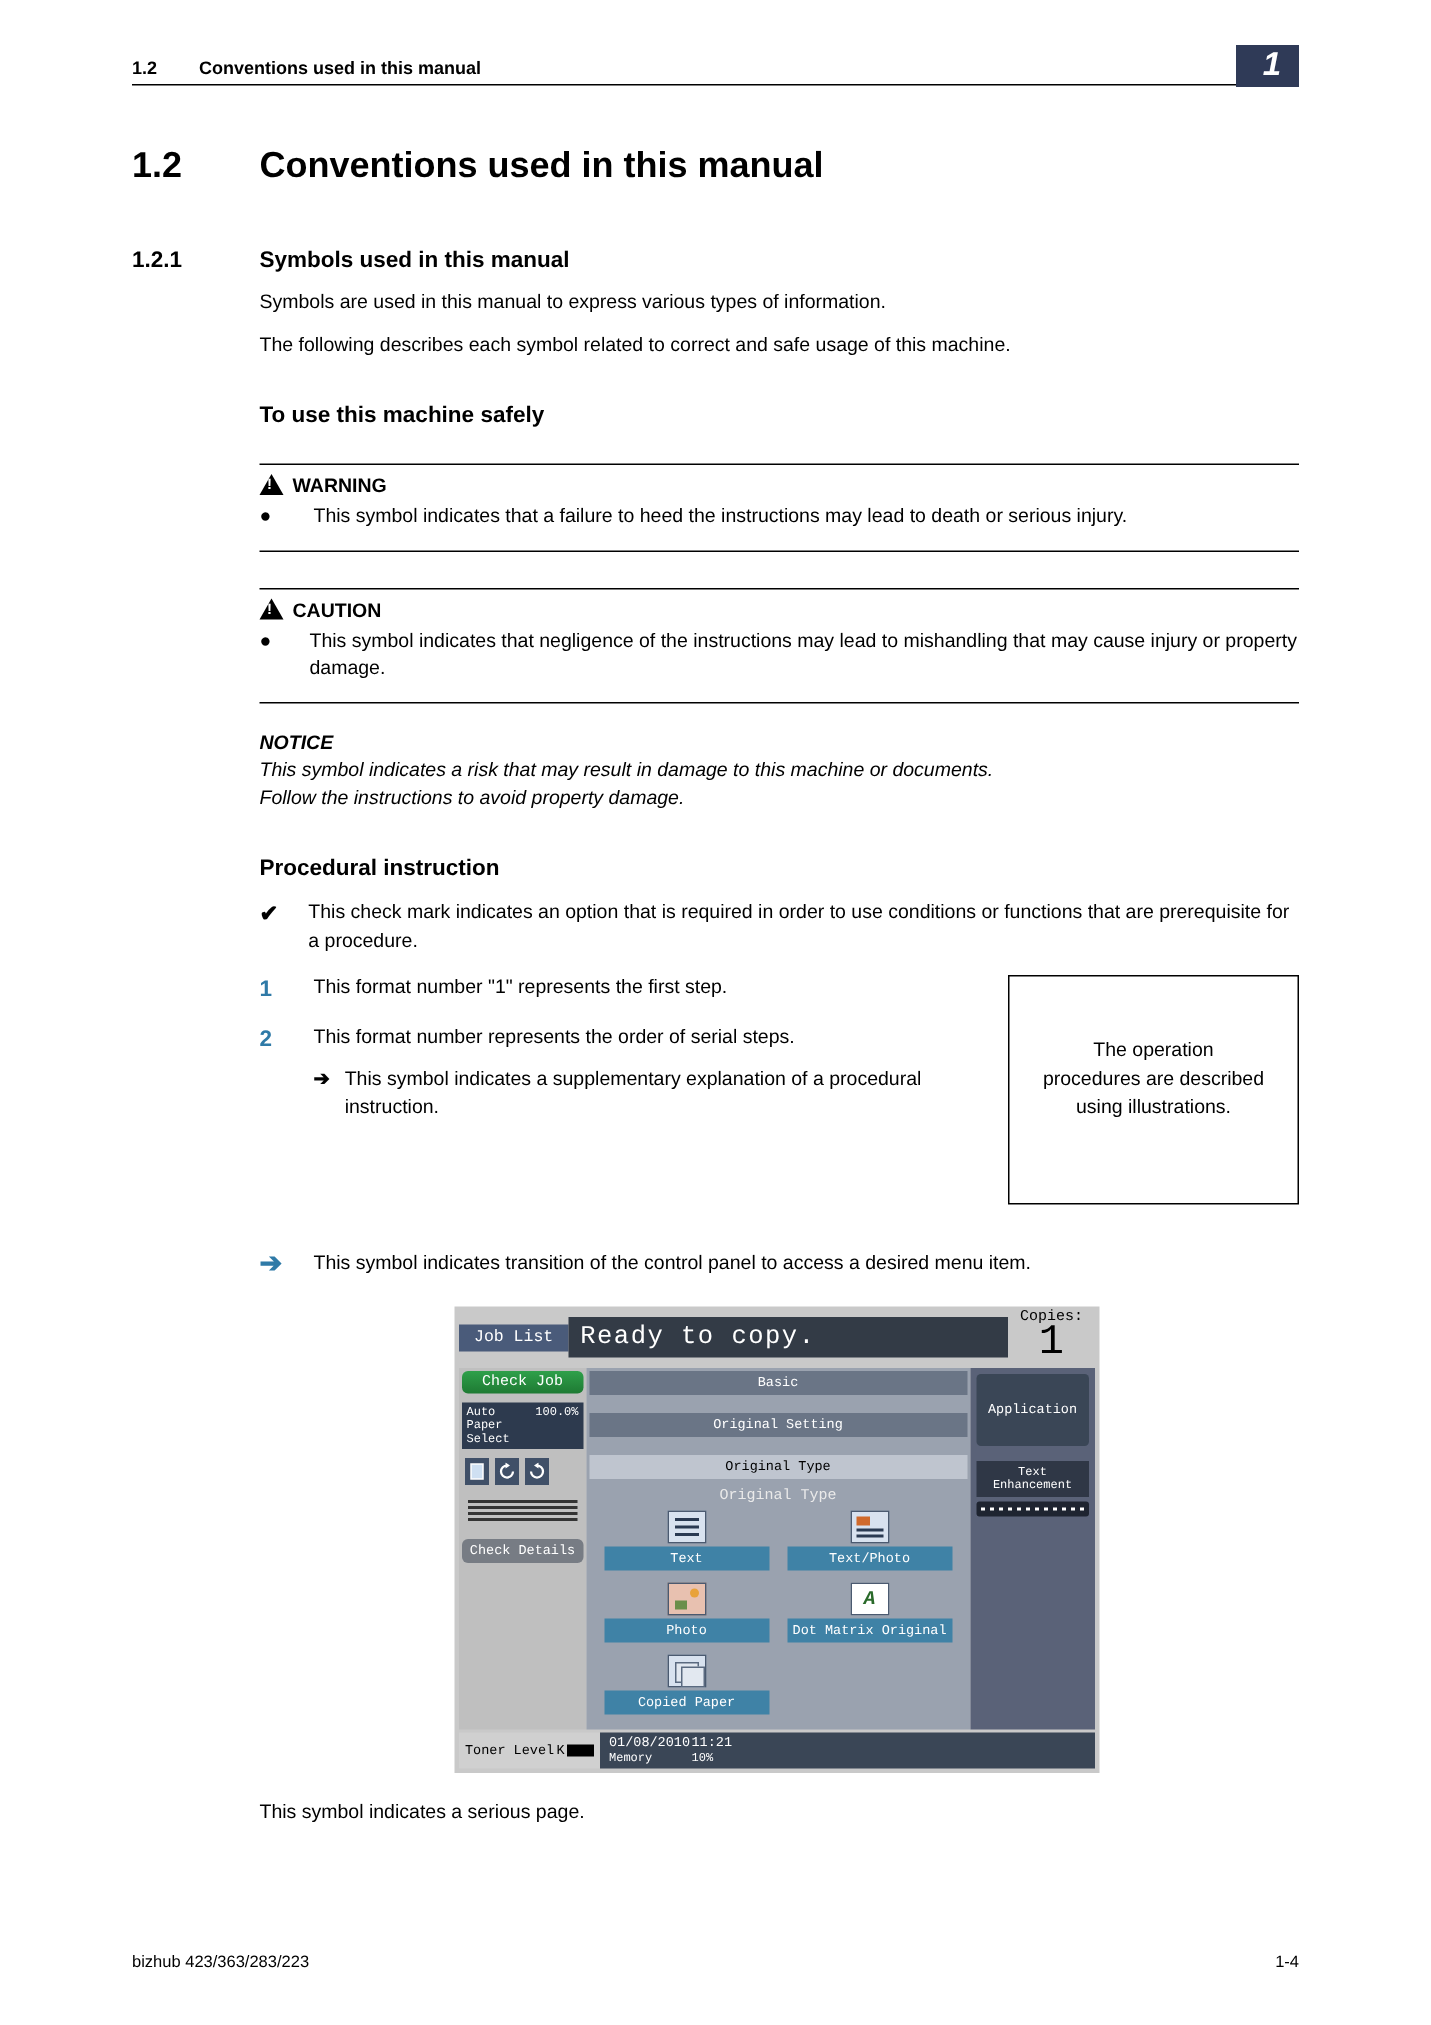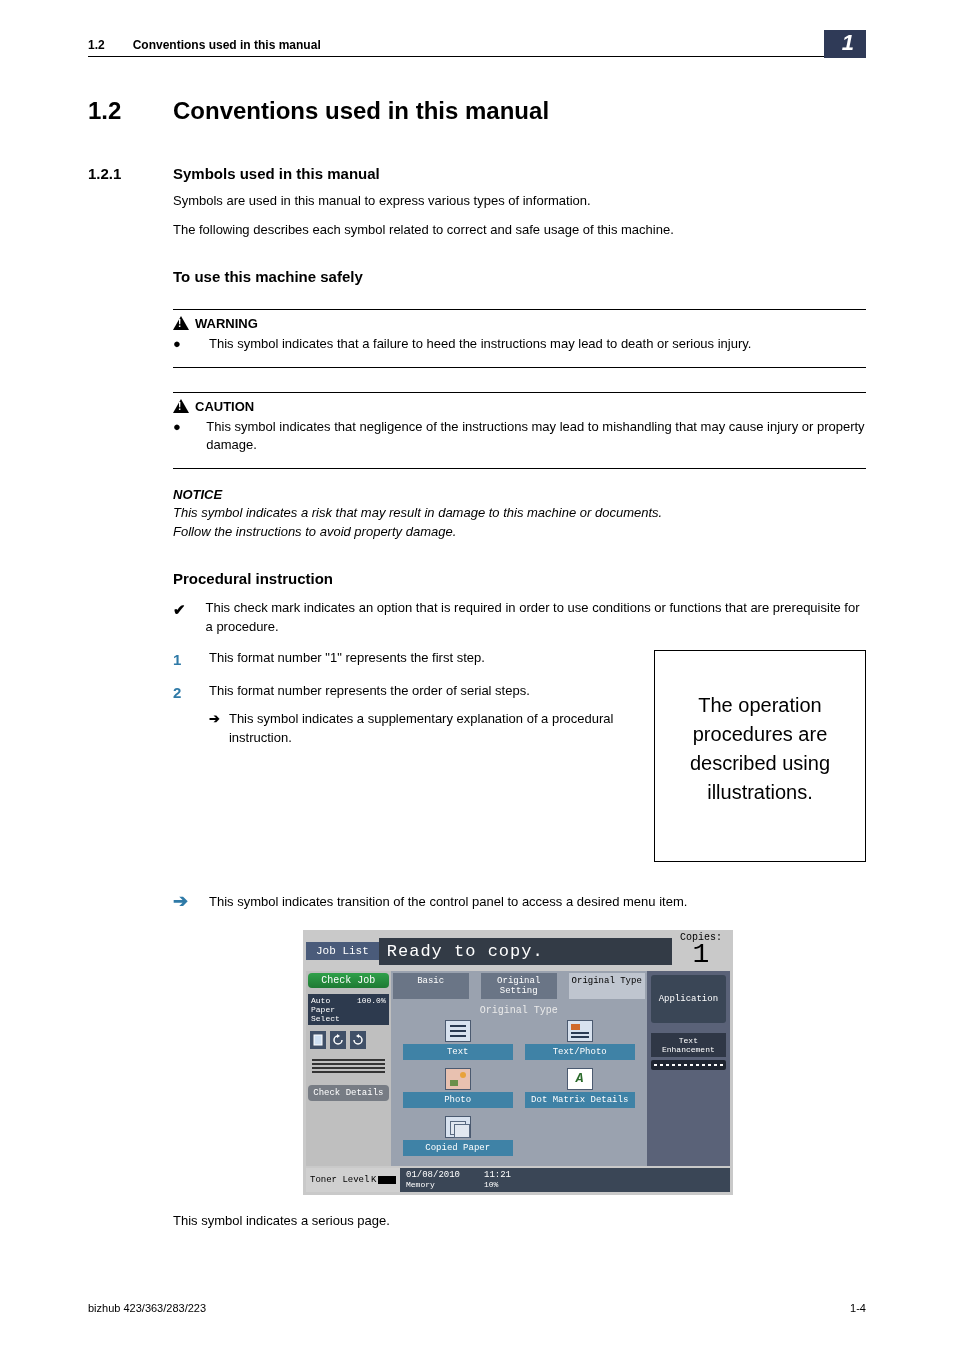--- a/index.html
+++ b/index.html
@@ -68,25 +68,25 @@
   .proc-row { display: flex; margin-left: 85px; margin-top: 12px; font-size: 13px; line-height: 1.45; }
   .proc-mark { width: 36px; font-weight: bold; }
   .check { color:#000; font-size: 15px; }
   .num1 { color:#2f7aa7; font-size: 15px; font-weight: bold; }
   .num2 { color:#2f7aa7; font-size: 15px; font-weight: bold; }
   .sub-row { display: flex; margin-left: 121px; margin-top: 6px; font-size: 13px; line-height: 1.45; }
   .sub-arrow { width: 22px; font-weight: bold; }
   .step2-wrap { display:flex; align-items:flex-start; }
   .step2-text { flex: 1; padding-right: 16px; }
   .callout {
-    width: 212px;
+    width: 194px;
     border: 1px solid #000;
     padding: 40px 22px 54px 22px;
     text-align: center;
-    font-size: 20px;
+    font-size: 13px;
     line-height: 1.45;
     margin-top: -20px;
   }
   .trans-row { display:flex; margin-left:85px; margin-top: 28px; font-size:13px; align-items:center; }
   .trans-arrow { width:36px; color:#2f7aa7; font-size:18px; font-weight:bold; }
 
   
   .panel {
     margin: 18px 0 0 215px;
     width: 430px;
@@ -113,21 +113,21 @@
   .autopaper { color:#fff; background:#2d3a4e; font-size:8px; padding:2px 3px; margin-top:6px; display:flex; justify-content:space-between;}
   .minis { display:flex; gap:4px; margin-top:4px; padding:2px;}
   .mini { width:16px; height:18px; background:#405068; display:flex; align-items:center; justify-content:center; }
   .mini svg { display:block; }
   .lines-chip{ margin-top:4px; padding:2px 4px; }
   .lines-chip .ln{ height:2px; background:#333; margin:2px 0; }
   .chkdet {
     background:#777c84; color:#fff; font-size:9px; text-align:center; padding:3px 0; margin-top:8px; border-radius:4px;
   }
   .panel-mid { flex:1; background:#9aa2af; padding:2px; }
-  .tabs { display:flex; gap:12px; }
+  .tabs { display:flex; gap:12px;flex-direction:column; }
   .tab { flex:1; background:#6a7586; color:#fff; font-size:9px; text-align:center; padding:3px 0; }
   .tab.sel { background:#bfc5cf; color:#000; }
   .orig-label { text-align:center; color:#eaeaea; font-size:10px; margin:6px 0 4px; }
   .grid { padding:0 10px; }
   .grow { display:flex; gap:12px; justify-content:center; margin-bottom:8px; }
   .chip {
     width: 110px; text-align:center;
   }
   .chip .ico { width:26px; height:22px; margin:0 auto 2px; background:#d8e2ef; border:1px solid #4b5a70; position:relative;}
   .chip .ico.lines::before{content:"";position:absolute;left:4px;right:4px;top:4px;height:2px;background:#2a3a52;box-shadow:0 5px 0 #2a3a52,0 10px 0 #2a3a52;}
@@ -144,21 +144,21 @@
     display:block; background:#3f82a6; color:#fff; font-size:9px; padding:3px 0;
   }
   .panel-right{ width:92px; background:#5a6278; padding:4px; }
   .app { background:#3a4656; color:#fff; font-size:9px; text-align:center; padding:19px 0; border-radius:3px; }
   .tenh{ background:#2f3746; color:#fff; font-size:8px; text-align:center; padding:3px 0; margin-top:10px;}
   .slider{ height:10px; background:#1e2430; margin-top:3px; position:relative; border-radius:2px;}
   .slider::before{content:"";position:absolute;left:3px;right:3px;top:4px;height:2px;background:repeating-linear-gradient(90deg,#fff 0 3px,transparent 3px 6px);}
   .panel-foot{ display:flex; margin-top:2px; background:#c9c9c9; font-size:9px; }
   .toner{ width:94px; background:#d0d0d0; padding:2px 4px; display:flex; justify-content:space-between; align-items:center;}
   .toner .bar{width:18px;height:8px;background:#000;}
-  .dt{ flex:1; background:#3a4656; color:#fff; padding:2px 6px; display:flex; gap:24px;}
+  .dt{ flex:1; background:#3a4656; color:#fff; padding:2px 6px; display:flex; gap:1px;}
   .dt .mem{font-size:8px;}
   .after-panel { margin-left:85px; font-size:13px; margin-top:18px; }
 
   .footer{
     position:absolute; left:88px; right:88px; bottom:36px;
     display:flex; justify-content:space-between; font-size:11px;
   }
 </style>
 </head>
 <body>
@@ -311,21 +311,21 @@
             <span class="chiplbl">Text/Photo</span>
           </div>
         </div>
         <div class="grow">
           <div class="chip">
             <div class="ico photo"></div>
             <span class="chiplbl">Photo</span>
           </div>
           <div class="chip">
             <div class="ico dot"></div>
-            <span class="chiplbl">Dot Matrix Details</span>
+            <span class="chiplbl">Dot Matrix Original</span>
           </div>
         </div>
         <div class="grow">
           <div class="chip">
             <div class="ico stack"></div>
             <span class="chiplbl">Copied Paper</span>
           </div>
           <div class="chip" style="visibility:hidden"></div>
         </div>
       </div>

